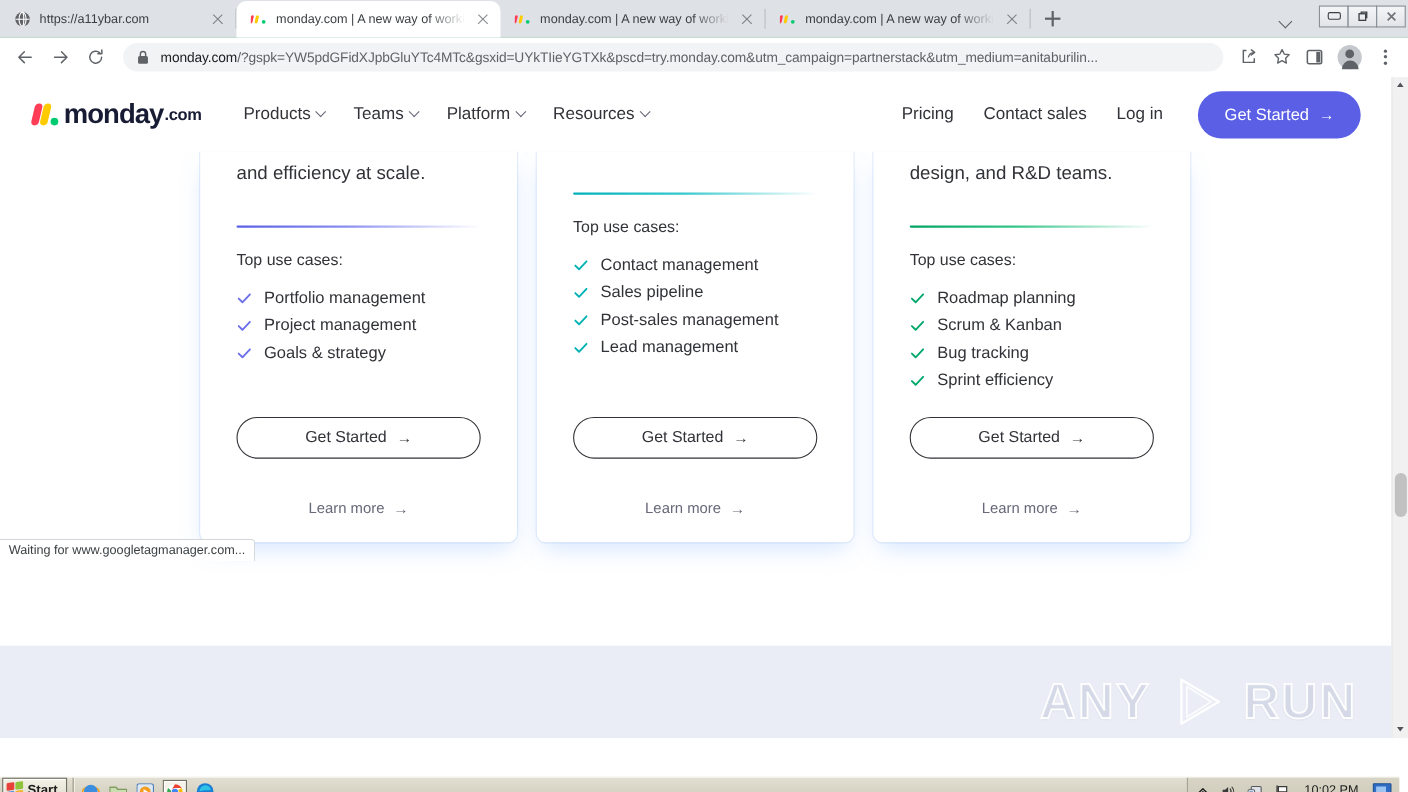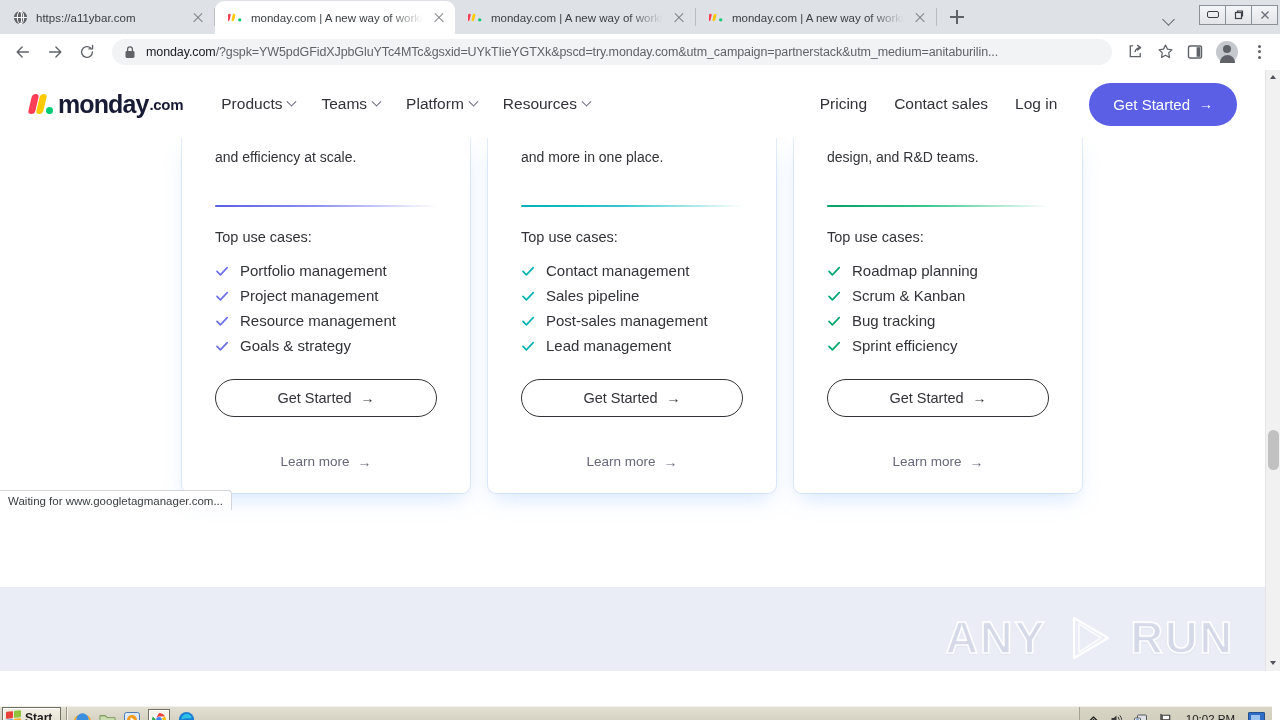--- a/index.html
+++ b/index.html
@@ -226,21 +226,21 @@
   .card {
     width: 288px; height: 355px;
     background: #ffffff;
     border-radius: 0 0 8px 8px;
     box-shadow: 0 10px 22px -6px rgba(120,175,255,.35),
                 0 0 0 1px rgba(225,235,250,.9);
     padding: 0 33px;
     position: relative;
   }
   .card-desc {
-    font-size: 14px; color: #323338;
+    font-size: 17px; color: #323338;
     line-height: 21px; padding-top: 9px;
   }
   .divider {
     height: 2px; margin-top: 37px; border-radius: 2px;
   }
   .use-label {
     font-size: 14.5px; color: #323338; margin-top: 22px;
   }
   .use-list { list-style: none; margin-top: 13px; }
   .use-list li {
@@ -578,41 +578,34 @@
             <li>
               <span class="check"><svg width="14" height="14" viewBox="0 0 14 14">
                     <path d="M2 7.4l3.4 3.4L12.2 3.6" stroke="#6c6fea" stroke-width="1.7" fill="none" stroke-linecap="round" stroke-linejoin="round"></path>
                   </svg></span>
               <span>Project management</span>
             </li>
             <li>
               <span class="check"><svg width="14" height="14" viewBox="0 0 14 14">
                     <path d="M2 7.4l3.4 3.4L12.2 3.6" stroke="#6c6fea" stroke-width="1.7" fill="none" stroke-linecap="round" stroke-linejoin="round"></path>
                   </svg></span>
-              <span>Resource management</span>
-            </li>
-            <li>
-              <span class="check"><svg width="14" height="14" viewBox="0 0 14 14">
-                    <path d="M2 7.4l3.4 3.4L12.2 3.6" stroke="#6c6fea" stroke-width="1.7" fill="none" stroke-linecap="round" stroke-linejoin="round"></path>
-                  </svg></span>
               <span>Goals &amp; strategy</span>
             </li>
           </ul>
           <button class="card-cta">
             <span>Get Started</span>
             <span class="arrow-r">→</span>
           </button>
           <a class="card-learn">
             <span>Learn more</span>
             <span class="arrow-r">→</span>
           </a>
         </div>
 
         <div class="card">
-          <div class="card-desc">and more in one place.</div>
           <div class="divider" style="background:linear-gradient(to right,#00b0b9 0%,#35c8cd 45%,rgba(255,255,255,0) 100%)"></div>
           <div class="use-label">Top use cases:</div>
           <ul class="use-list">
             <li>
               <span class="check"><svg width="14" height="14" viewBox="0 0 14 14">
                     <path d="M2 7.4l3.4 3.4L12.2 3.6" stroke="#00b2b2" stroke-width="1.7" fill="none" stroke-linecap="round" stroke-linejoin="round"></path>
                   </svg></span>
               <span>Contact management</span>
             </li>
             <li>

